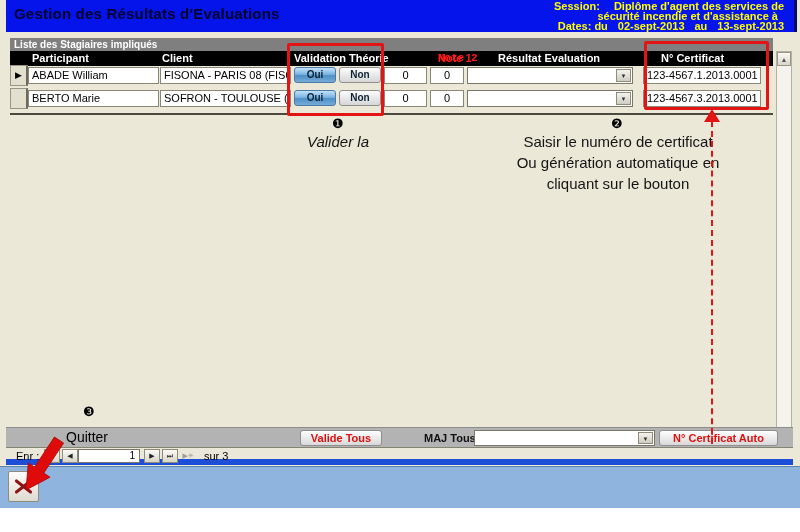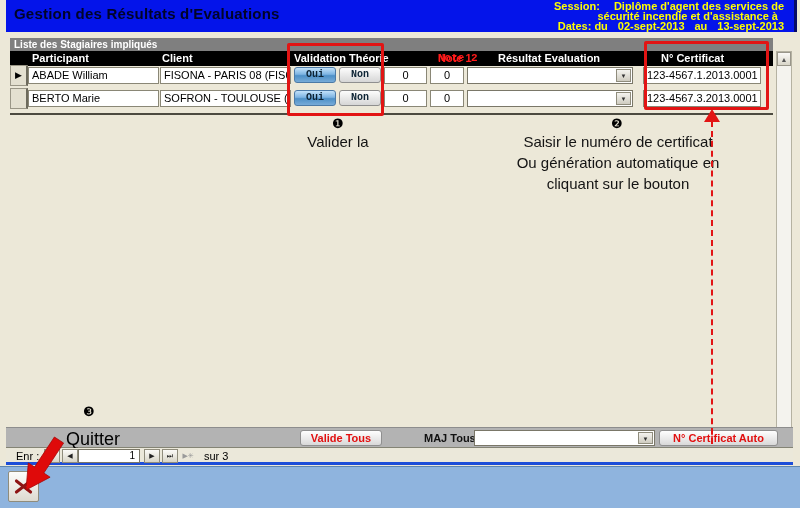--- a/index.html
+++ b/index.html
@@ -17,44 +17,44 @@
   
   .listbar{position:absolute;left:10px;top:38px;width:763px;height:13px;background:#7f7f7f;color:#fff;font-size:10px;font-weight:bold;padding:1px 0 0 4px;}
   .colhead{position:absolute;left:10px;top:51px;width:763px;height:15px;background:#000;color:#fff;font-size:11px;font-weight:bold;}
   .colhead span{position:absolute;top:1px;white-space:nowrap;}
   .red{color:#ff1a1a;}
 
   
   .selcell{position:absolute;left:10px;width:18px;height:21px;background:#e4e0d0;border:1px solid #9a9686;border-right:2px solid #6d6a5c;color:#000;font-size:9px;text-align:center;line-height:19px;}
   .cellbox{position:absolute;height:17px;background:#fff;border:1px solid #8a8776;font-size:11px;color:#000;padding:1px 3px;white-space:nowrap;overflow:hidden;}
   .cert{text-align:right;padding-right:5px;}
-  .btn-ouinon{position:absolute;height:16px;width:42px;border-radius:3px;font-size:10px;font-weight:bold;color:#0b2233;text-align:center;line-height:14px;cursor:pointer;font-family:Liberation Mono, monospace;}
+  .btn-ouinon{position:absolute;height:16px;width:42px;border-radius:3px;font-size:10px;font-weight:bold;color:#0b2233;text-align:center;line-height:14px;cursor:pointer;}
   .btn-oui{background:linear-gradient(180deg,#c2e2fa 0%,#7db4e2 45%,#4d90c7 55%,#77abd8 100%);border:1px solid #4c7aa6;}
   .btn-non{background:linear-gradient(180deg,#fdfdfd 0%,#e9e9e9 50%,#d6d6d6 100%);border:1px solid #8f8f8f;}
   .dropdown{position:absolute;height:17px;background:#fff;border:1px solid #7a7768;}
   .dd-btn{position:absolute;right:1px;top:1px;width:15px;height:13px;background:linear-gradient(180deg,#f4f3ef,#cfccc0);border:1px solid #8f8c7c;font-size:6px;color:#333;text-align:center;line-height:12px;}
   .gridline{position:absolute;left:10px;width:763px;height:2px;background:#4c4a40;}
 
   
   .vscroll{position:absolute;left:776px;top:51px;width:16px;height:397px;background:#f4f3ee;border:1px solid #b5b2a2;}
   .scr-btn{position:absolute;left:0;width:14px;height:14px;background:linear-gradient(180deg,#fbfaf7,#d8d5c8);border:1px solid #99968a;font-size:7px;color:#555;text-align:center;line-height:13px;}
 
   
   .redbox{position:absolute;border:3px solid #e21414;border-radius:2px;z-index:30;}
   .bullet{position:absolute;font-size:13px;color:#000;z-index:31;}
   .anno{position:absolute;font-size:15px;color:#141414;text-align:center;line-height:22px;z-index:31;}
   .dashline{position:absolute;left:711px;top:121px;width:0;height:323px;border-left:2px dashed #e21414;z-index:40;}
   .dasharrow{position:absolute;left:704px;top:109px;width:0;height:0;border-left:8px solid transparent;border-right:8px solid transparent;border-bottom:13px solid #e21414;z-index:40;}
 
   
   .footerbar{position:absolute;left:6px;top:427px;width:787px;height:21px;background:#b3b3b3;border-top:1px solid #8d8d8d;border-bottom:1px solid #848475;}
-  .quitter{position:absolute;left:60px;top:1px;font-size:18px;color:#000;}
+  .quitter{position:absolute;left:60px;top:1px;font-size:14px;color:#000;}
   .grayburton{position:absolute;height:16px;border:1px solid #8f8f8f;border-radius:3px;background:linear-gradient(180deg,#fefefe 0%,#ececec 50%,#d8d8d8 100%);color:#e20f0f;font-weight:bold;font-size:11px;text-align:center;line-height:14px;cursor:pointer;}
   .majlabel{position:absolute;left:418px;top:4px;font-size:11px;font-weight:bold;color:#111;}
-  .navbar{position:absolute;left:6px;top:448px;width:787px;height:17px;background:#ebe8da;border-bottom:3px solid #1d4ed8;font-size:11px;color:#000;}
+  .navbar{position:absolute;left:6px;top:448px;width:787px;height:17px;background:#ebe8da;border-bottom:6px solid #1d4ed8;font-size:11px;color:#000;}
   .navbtn{position:absolute;top:1px;width:16px;height:14px;background:linear-gradient(180deg,#fbfaf7,#d8d5c8);border:1px solid #8f8c7c;font-size:7px;text-align:center;line-height:12px;color:#222;}
   .navbtn.flat{background:transparent;border:1px solid transparent;color:#9a9a9a;}
   .navbox{position:absolute;left:72px;top:1px;width:62px;height:14px;background:#fff;border:1px solid #7a7768;font-size:10px;text-align:right;padding-right:4px;line-height:12px;}
 
   
   .bluebar{position:absolute;left:0;top:466px;width:800px;height:42px;background:#8fb4de;border-top:1px solid #5f87ae;}
   .xbtn{position:absolute;left:8px;top:4px;width:31px;height:31px;background:linear-gradient(180deg,#fdfdfc,#dddad0);border:1px solid #8f8c7c;border-radius:2px;cursor:pointer;}
   .xbtn .s1,.xbtn .s2{position:absolute;left:4px;top:13px;width:21px;height:3px;background:#8e1414;border-radius:2px;}
   .xbtn .s1{transform:rotate(38deg);}
   .xbtn .s2{transform:rotate(-38deg);}
@@ -116,21 +116,21 @@
 
   <div class="vscroll">
     <div class="scr-btn" style="top:0;">▲</div>
     <div class="scr-btn" style="bottom:0;">▼</div>
   </div>
 
   <div class="redbox" style="left:287px;top:43px;width:97px;height:73px;"></div>
   <div class="redbox" style="left:644px;top:41px;width:125px;height:69px;"></div>
 
   <div class="bullet" style="left:332px;top:116px;">❶</div>
-  <div class="anno" style="left:288px;top:131px;width:100px;">
+  <div class="anno" style="left:288px;top:131px;width:100px;font-style:italic;">
     <div>Valider la</div>
   </div>
 
   <div class="bullet" style="left:611px;top:116px;">❷</div>
   <div class="anno" style="left:512px;top:131px;width:212px;line-height:21px;">
     <div>Saisir le numéro de certificat</div>
     <div>Ou génération automatique en</div>
     <div>cliquant sur le bouton</div>
   </div>
 

